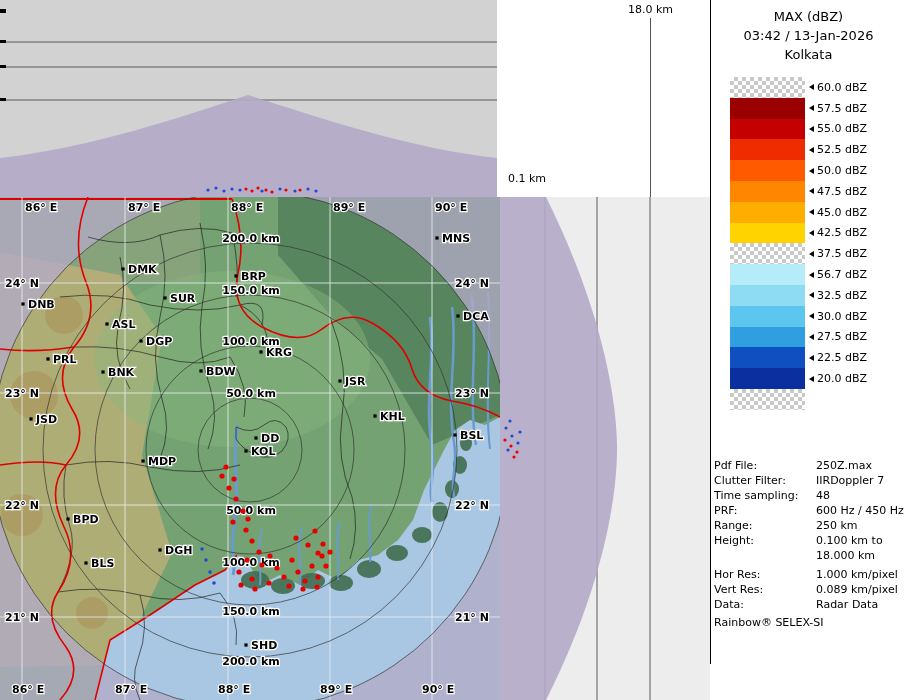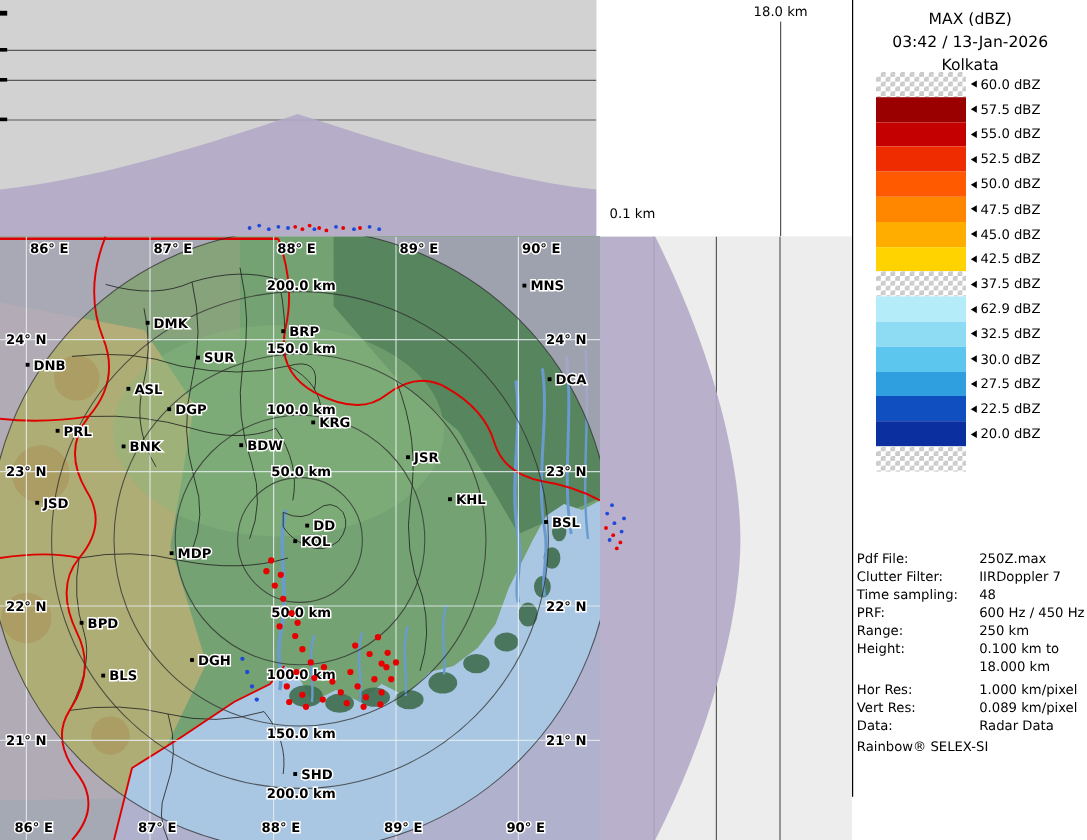--- a/index.html
+++ b/index.html
@@ -11,21 +11,21 @@
   #side-panel{left:500px;top:197px;width:210px;height:503px;background:#ededed;}
   #map-panel{left:0;top:197px;width:500px;height:610px;background:#74a272;}
   #legend{left:710px;top:0;width:196px;height:664px;background:#fff;
           border-left:1px solid #000;box-sizing:border-box;}
   .axis-label{position:absolute;font-size:11px;color:#000;white-space:nowrap;}
   #lbl-hmin{left:8px;top:172px;}
   #lbl-hmax{left:128px;top:3px;}
   #hmax-line{position:absolute;left:150px;top:18px;width:1px;height:179px;background:#555;}
   #lg-titles{padding-top:7px;}
   .lg-title{text-align:center;font-size:13px;line-height:19px;color:#000;white-space:nowrap;}
-  #scale{position:absolute;top:60px;left:3px;padding-left:16px;}
+  #scale{position:absolute;top:77px;left:3px;padding-left:16px;}
   .srow{display:flex;align-items:center;height:20.8px;}
   .cell{width:75px;height:20.8px;flex:none;}
   .checker{background-color:#fff;
     background-image:
       linear-gradient(45deg,#c9c9c9 25%,transparent 25%,transparent 75%,#c9c9c9 75%),
       linear-gradient(45deg,#c9c9c9 25%,transparent 25%,transparent 75%,#c9c9c9 75%);
     background-position:0 0,4px 4px;background-size:8px 8px;}
   .arrow-icon{flex:none;width:0;height:0;border-top:3.5px solid transparent;
     border-bottom:3.5px solid transparent;border-right:5px solid #000;margin-left:4px;}
   .slabel{margin-left:3px;font-size:11px;white-space:nowrap;}
@@ -369,21 +369,21 @@
           <span class="slabel">42.5 dBZ</span>
         </div>
         <div class="srow">
           <span class="cell checker"></span>
           <span class="arrow-icon"></span>
           <span class="slabel">37.5 dBZ</span>
         </div>
         <div class="srow">
           <span class="cell" style="background: rgb(181, 236, 250);"></span>
           <span class="arrow-icon"></span>
-          <span class="slabel">62.9 dBZ</span>
+          <span class="slabel">56.7 dBZ</span>
         </div>
         <div class="srow">
           <span class="cell" style="background: rgb(142, 220, 244);"></span>
           <span class="arrow-icon"></span>
           <span class="slabel">32.5 dBZ</span>
         </div>
         <div class="srow">
           <span class="cell" style="background: rgb(92, 198, 238);"></span>
           <span class="arrow-icon"></span>
           <span class="slabel">30.0 dBZ</span>

